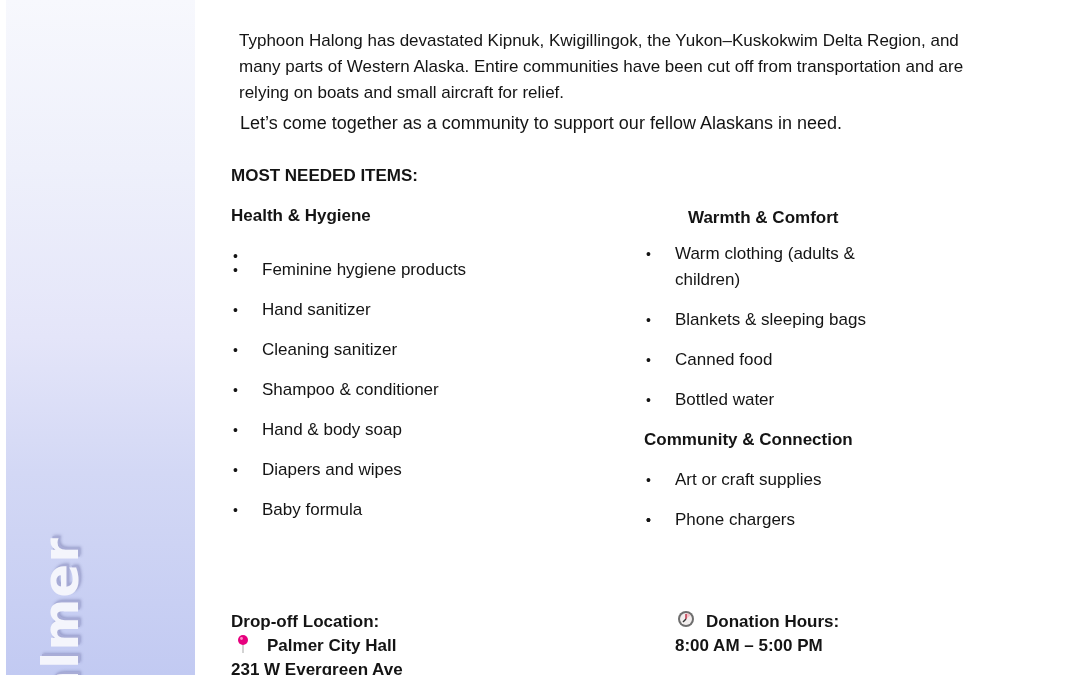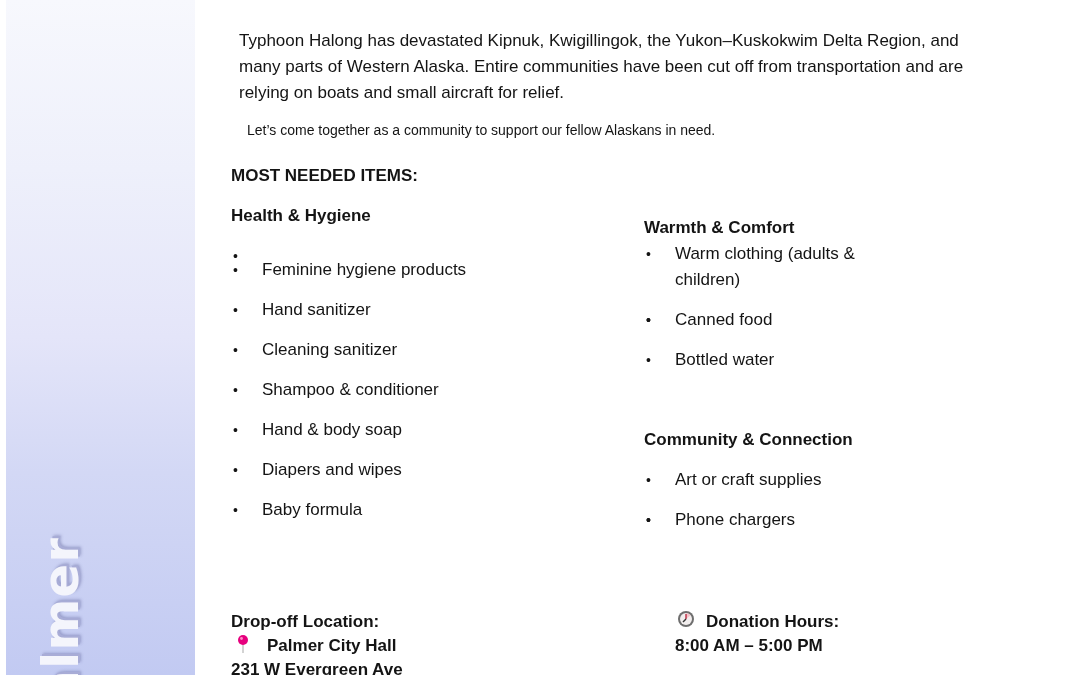--- a/index.html
+++ b/index.html
@@ -60,23 +60,23 @@
       top: 20px;
       width: 730px;
       font-size: 17px;
       line-height: 26px;
       margin: 8px;
     }
     .call {
       position: absolute;
       left: 0;
       top: 101px;
-      font-size: 14px;
-      line-height: 26px;
-      margin: 16px;
+      font-size: 18px;
+      line-height: 26px;
+      margin: 9px;
     }
     .section-title {
       position: absolute;
       left: 0;
       top: 163px;
       font-size: 17px;
       font-weight: bold;
       line-height: 26px;
       margin: 0;
     }
@@ -175,24 +175,24 @@
         <li><span class="bullet">•</span><span>Hand sanitizer</span></li>
         <li><span class="bullet">•</span><span>Cleaning sanitizer</span></li>
         <li><span class="bullet">•</span><span>Shampoo &amp; conditioner</span></li>
         <li><span class="bullet">•</span><span>Hand &amp; body soap</span></li>
         <li><span class="bullet">•</span><span>Diapers and wipes</span></li>
         <li><span class="bullet">•</span><span>Baby formula</span></li>
       </ul>
     </div>
 
     <div class="col col-right">
-      <div class="group-title" style="top:215px;">Warmth &amp; Comfort</div>
+      <div class="group-title" style="top:205px;margin-left:44px;">Warmth &amp; Comfort</div>
       <ul class="list right" style="top:241px;">
         <li><span class="bullet">•</span><span>Warm clothing (adults &amp; children)</span></li>
-        <li><span class="bullet">•</span></li>
+        <li><span class="bullet">•</span><span>Blankets &amp; sleeping bags</span></li>
         <li><span class="bullet">•</span><span>Canned food</span></li>
         <li><span class="bullet">•</span><span>Bottled water</span></li>
       </ul>
       <div class="group-title" style="top:427px;">Community &amp; Connection</div>
       <ul class="list right" style="top:467px;">
         <li><span class="bullet">•</span><span>Art or craft supplies</span></li>
         <li><span class="bullet">•</span></li>
         <li><span class="bullet">•</span><span>Phone chargers</span></li>
       </ul>
     </div>

